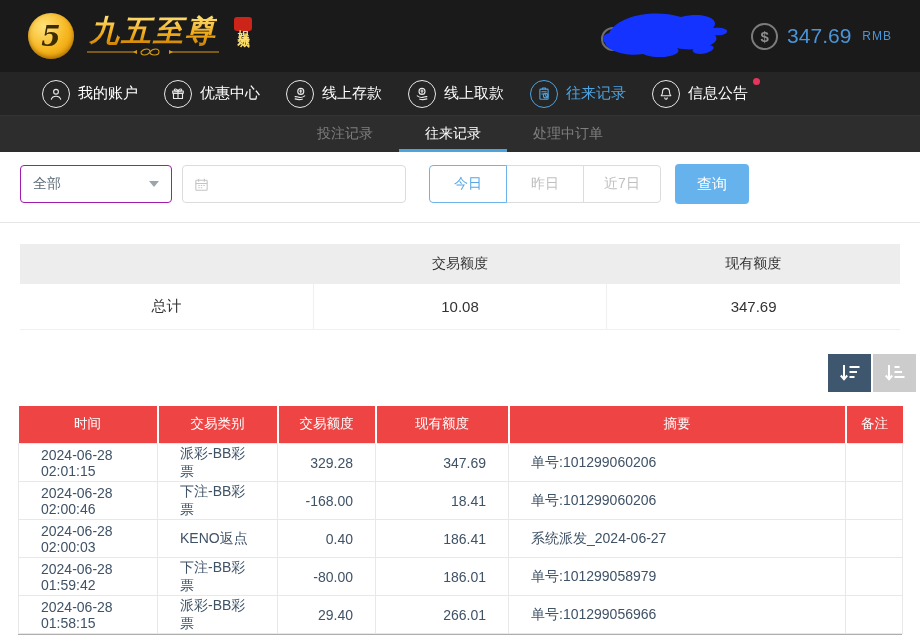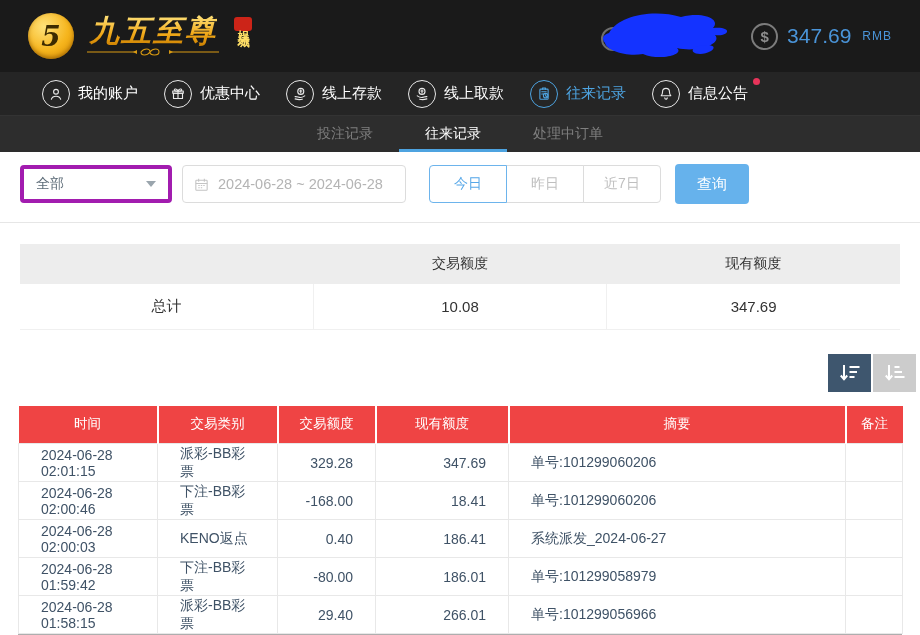--- a/index.html
+++ b/index.html
@@ -45,21 +45,21 @@
   
   .tabbar { height:37px; background:#2d2d2d; border-top:1px solid #333;
     display:flex; justify-content:center; }
   .tab { padding:0 26px; line-height:34px; font-size:14px; color:#7f7f7f; cursor:pointer;
     border-bottom:3px solid transparent; }
   .tab.active { color:#fff; border-bottom-color:#4da3e0; }
 
   
   .filter-section { padding:12px 20px 18px; border-bottom:1px solid #e6e6e6;
     display:flex; align-items:center; }
-  .select-box { width:152px; height:38px; border:4px solid #a21caf; border-radius:4px;
+  .select-box { width:152px; height:38px; border:1px solid #a21caf; border-radius:4px;
     display:flex; align-items:center; justify-content:space-between; padding:0 12px;
     color:#5c6b77; font-size:14px; cursor:pointer; }
   .chevron { width:0; height:0; border-left:5px solid transparent; border-right:5px solid transparent;
     border-top:6px solid #9aa5ad; }
   .date-box { width:224px; height:38px; border:1px solid #dcdcdc; border-radius:4px;
     display:flex; align-items:center; gap:8px; padding:0 10px; margin-left:10px;
     color:#b4b4b4; font-size:14.5px; cursor:text; }
   .date-box svg { stroke:#c4c4c4; fill:none; stroke-width:1.5; }
   .btn-group { display:flex; margin-left:23px; }
   .qbtn { width:78px; height:38px; background:#fff; border:1px solid #dcdcdc;
@@ -205,21 +205,20 @@
 <div class="filter-section">
   <div class="select-box">
     <span>全部</span>
     <span class="chevron"></span>
   </div>
   <div class="date-box">
     <svg width="17" height="17" viewBox="0 0 24 24">
       <rect x="4" y="6" width="16" height="14" rx="1"></rect>
         <path d="M8 4v4M16 4v4M4 10.5h16M7.5 13.5h2M11 13.5h2M14.5 13.5h2M7.5 16.5h2M11 16.5h2"></path>
     </svg>
-    <span>2024-06-28 ~ 2024-06-28</span>
   </div>
   <div class="btn-group">
     <button class="qbtn active">今日</button>
     <button class="qbtn">昨日</button>
     <button class="qbtn">近7日</button>
   </div>
   <button class="query-btn">查询</button>
 </div>
 
 <table class="summary">

